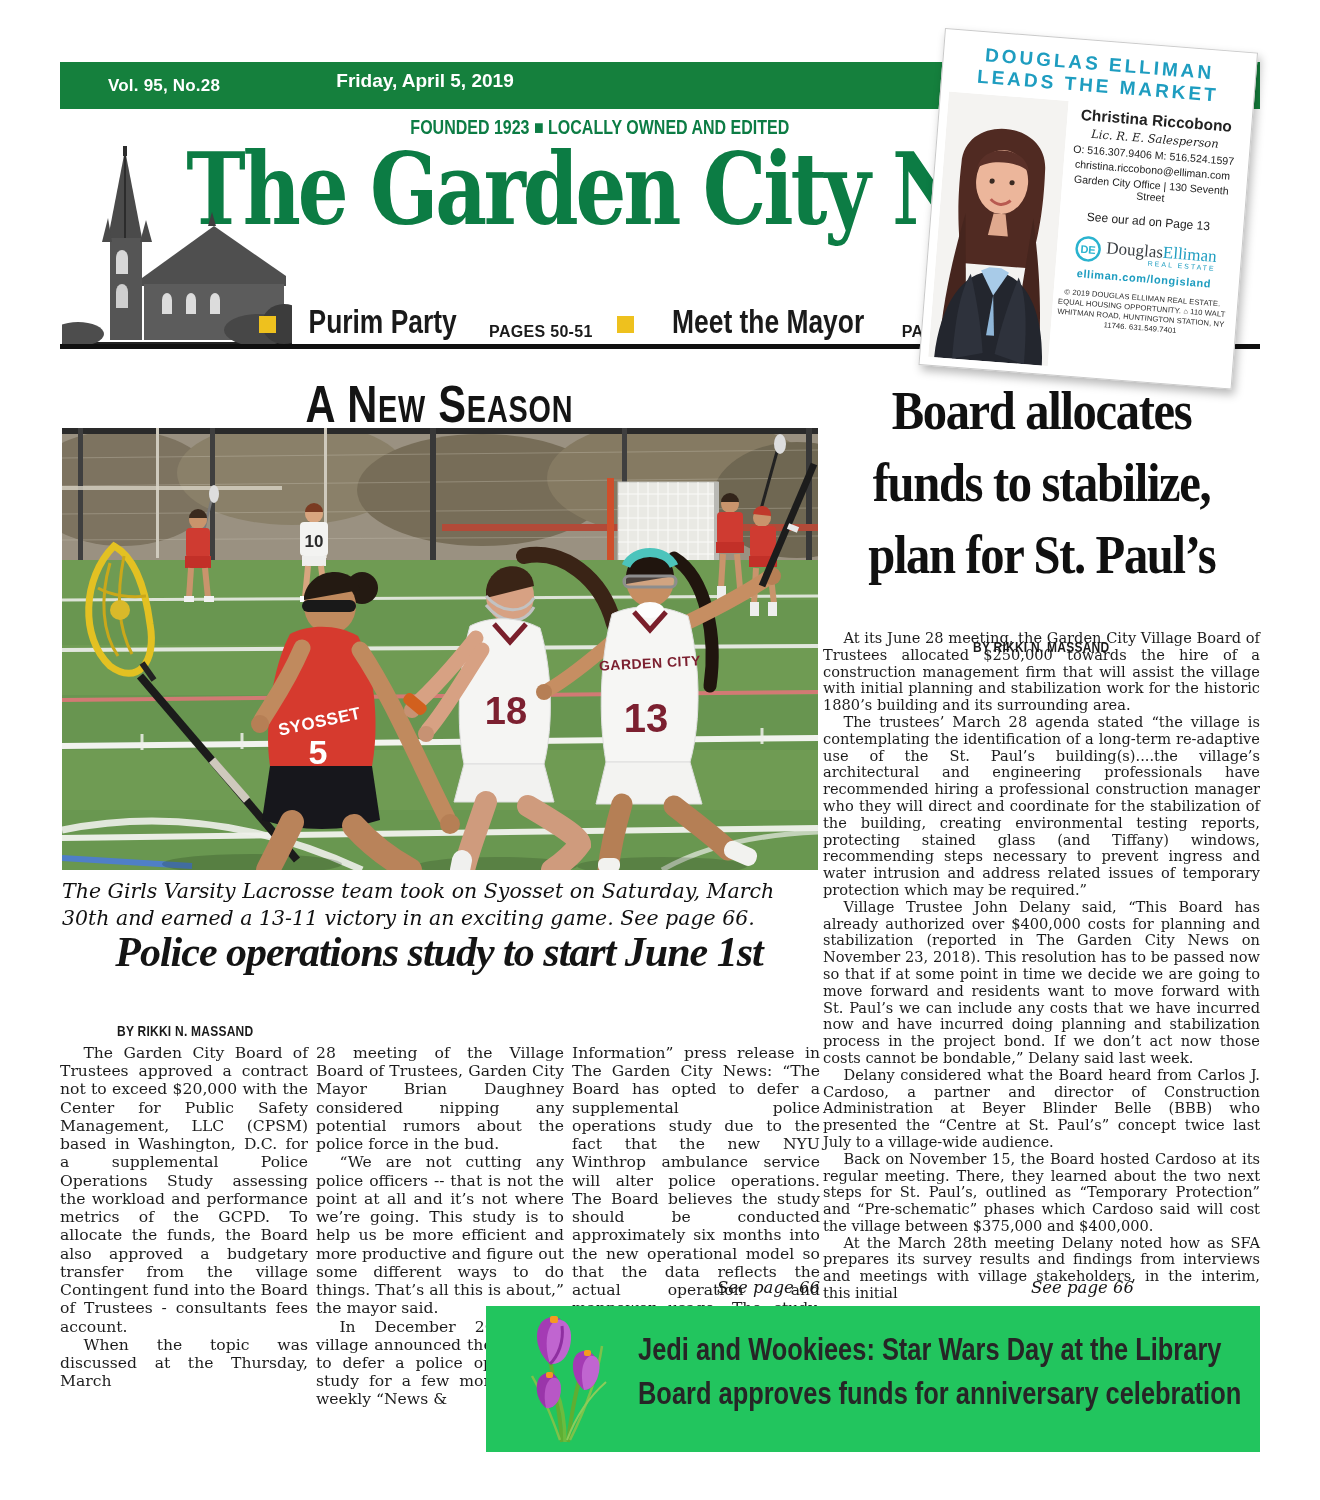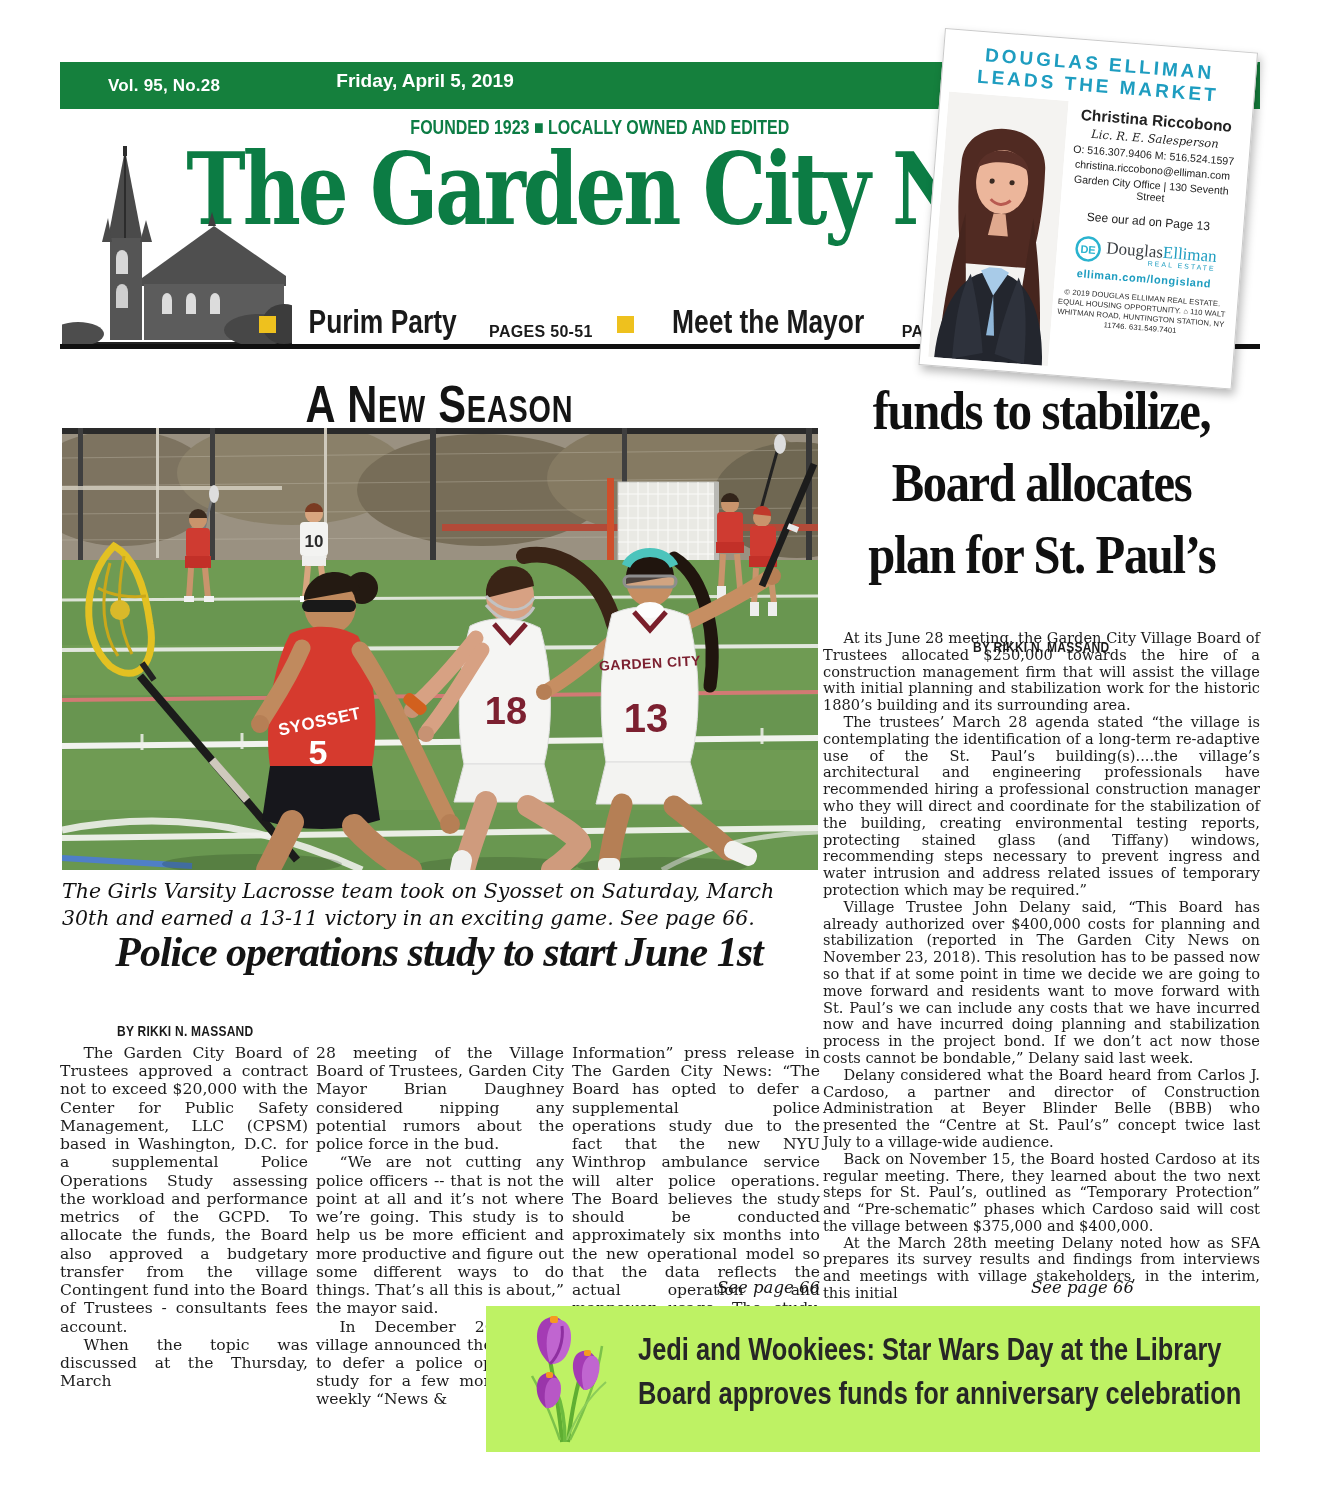--- a/index.html
+++ b/index.html
@@ -51,21 +51,21 @@
   #board-headline{left:823px;top:376px;width:437px;text-align:center;color:#101010;
       font-family:"Liberation Serif",serif;font-weight:bold;font-size:54px;line-height:1.33;}
   #board-headline .hl{display:inline-block;transform:scaleX(0.9);transform-origin:center;white-space:nowrap;letter-spacing:-1.5px;}
   #board-byline{left:823px;top:606px;width:437px;}
   #board-body{left:823px;top:630px;width:437px;font-family:"DejaVu Serif",serif;font-size:14.6px;
       line-height:1.152;text-align:justify;color:#1c1c1c;}
   #board-body p{margin:0;text-indent:1.4em;}
   #board-see{left:948px;top:1278px;width:186px;}
 
   
-  #banner{left:486px;top:1306px;width:774px;height:146px;background:#bef264;}
+  #banner{left:486px;top:1306px;width:774px;height:146px;background:#22c55e;}
   #banner .flower{position:absolute;left:24px;top:6px;width:106px;height:134px;}
   #banner .lines{position:absolute;left:152px;top:26px;}
   .banner-line{white-space:nowrap;margin-bottom:8px;}
   .banner-text{font-size:31px;font-weight:bold;color:#262626;}
 
   
   #ad{left:945px;top:28px;width:312px;height:336px;background:#ffffff;border:1px solid #c9c9c9;
       transform:rotate(4.5deg);transform-origin:0 0;z-index:6;box-shadow:3px 5px 10px rgba(0,0,0,.28);}
   #ad .adline{width:100%;text-align:center;color:#1e9dc0;font-weight:800;font-size:19px;letter-spacing:3px;}
   #ad-headline{position:absolute;left:0;top:12px;width:100%;}
@@ -350,22 +350,22 @@
     <p style="text-indent:0;">28 meeting of the Village Board of Trustees, Garden City Mayor Brian Daughney considered nipping any potential rumors about the police force in the bud.</p>
     <p>“We are not cutting any police officers -- that is not the point at all and it’s not where we’re going. This study is to help us be more efficient and more productive and figure out some different ways to do things. That’s all this is about,” the mayor said.</p>
     <p>In December 2018, the village announced the decision to defer a police operational study for a few months in it weekly “News &amp;</p>
   </div>
   <div id="col3" class="abs newscol">
     <p style="text-indent:0;">Information” press release in The Garden City News: “The Board has opted to defer a supplemental police operations study due to the fact that the new NYU Winthrop ambulance service will alter police operations. The Board believes the study should be conducted approximately six months into the new operational model so that the data reflects the actual operation and manpower usage. The study, which will, for example, identify actual workload within the department, was intended to pick up the police</p>
   </div>
   <div id="police-see" class="abs seepage">See page 66</div>
 
   <div id="board-headline" class="abs">
+    <div><span class="hl">Board allocates</span></div>
     <div><span class="hl">funds to stabilize,</span></div>
-    <div><span class="hl">Board allocates</span></div>
     <div><span class="hl">plan for St. Paul’s</span></div>
   </div>
   <div id="board-byline" class="abs byline">
     <span class="condc">BY RIKKI N. MASSAND</span>
   </div>
   <div id="board-body" class="abs">
     <p>At its June 28 meeting, the Garden City Village Board of Trustees allocated $250,000 towards the hire of a construction management firm that will assist the village with initial planning and stabilization work for the historic 1880’s building and its surrounding area.</p>
     <p>The trustees’ March 28 agenda stated “the village is contemplating the identification of a long-term re-adaptive use of the St. Paul’s building(s)....the village’s architectural and engineering professionals have recommended hiring a professional construction manager who they will direct and coordinate for the stabilization of the building, creating environmental testing reports, protecting stained glass (and Tiffany) windows, recommending steps necessary to prevent ingress and water intrusion and address related issues of temporary protection which may be required.”</p>
     <p>Village Trustee John Delany said, “This Board has already authorized over $400,000 costs for planning and stabilization (reported in The Garden City News on November 23, 2018). This resolution has to be passed now so that if at some point in time we decide we are going to move forward and residents want to move forward with St. Paul’s we can include any costs that we have incurred now and have incurred doing planning and stabilization process in the project bond. If we don’t act now those costs cannot be bondable,” Delany said last week.</p>
     <p>Delany considered what the Board heard from Carlos J. Cardoso, a partner and director of Construction Administration at Beyer Blinder Belle (BBB) who presented the “Centre at St. Paul’s” concept twice last July to a village-wide audience.</p>

